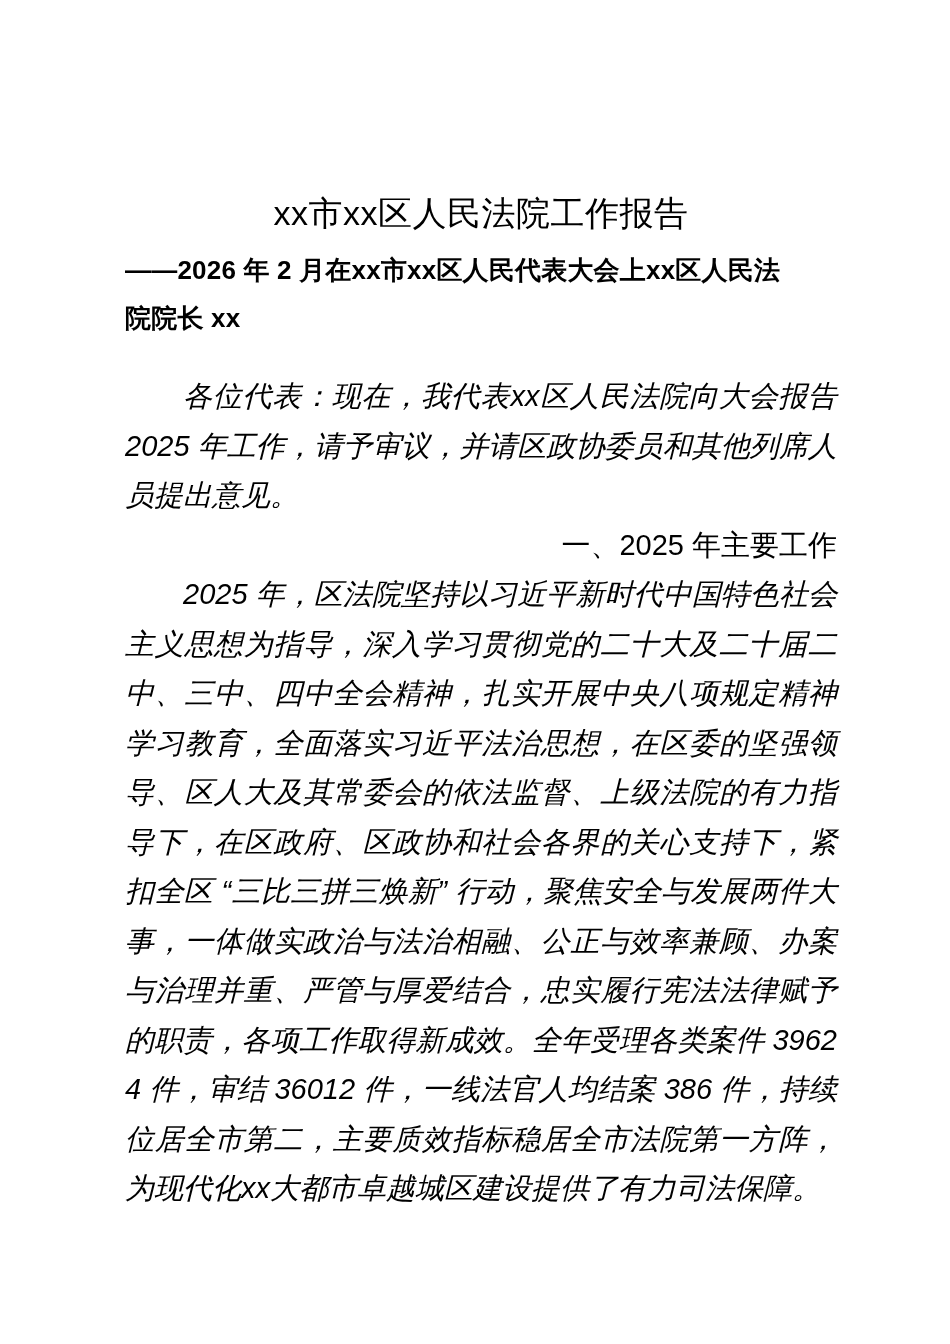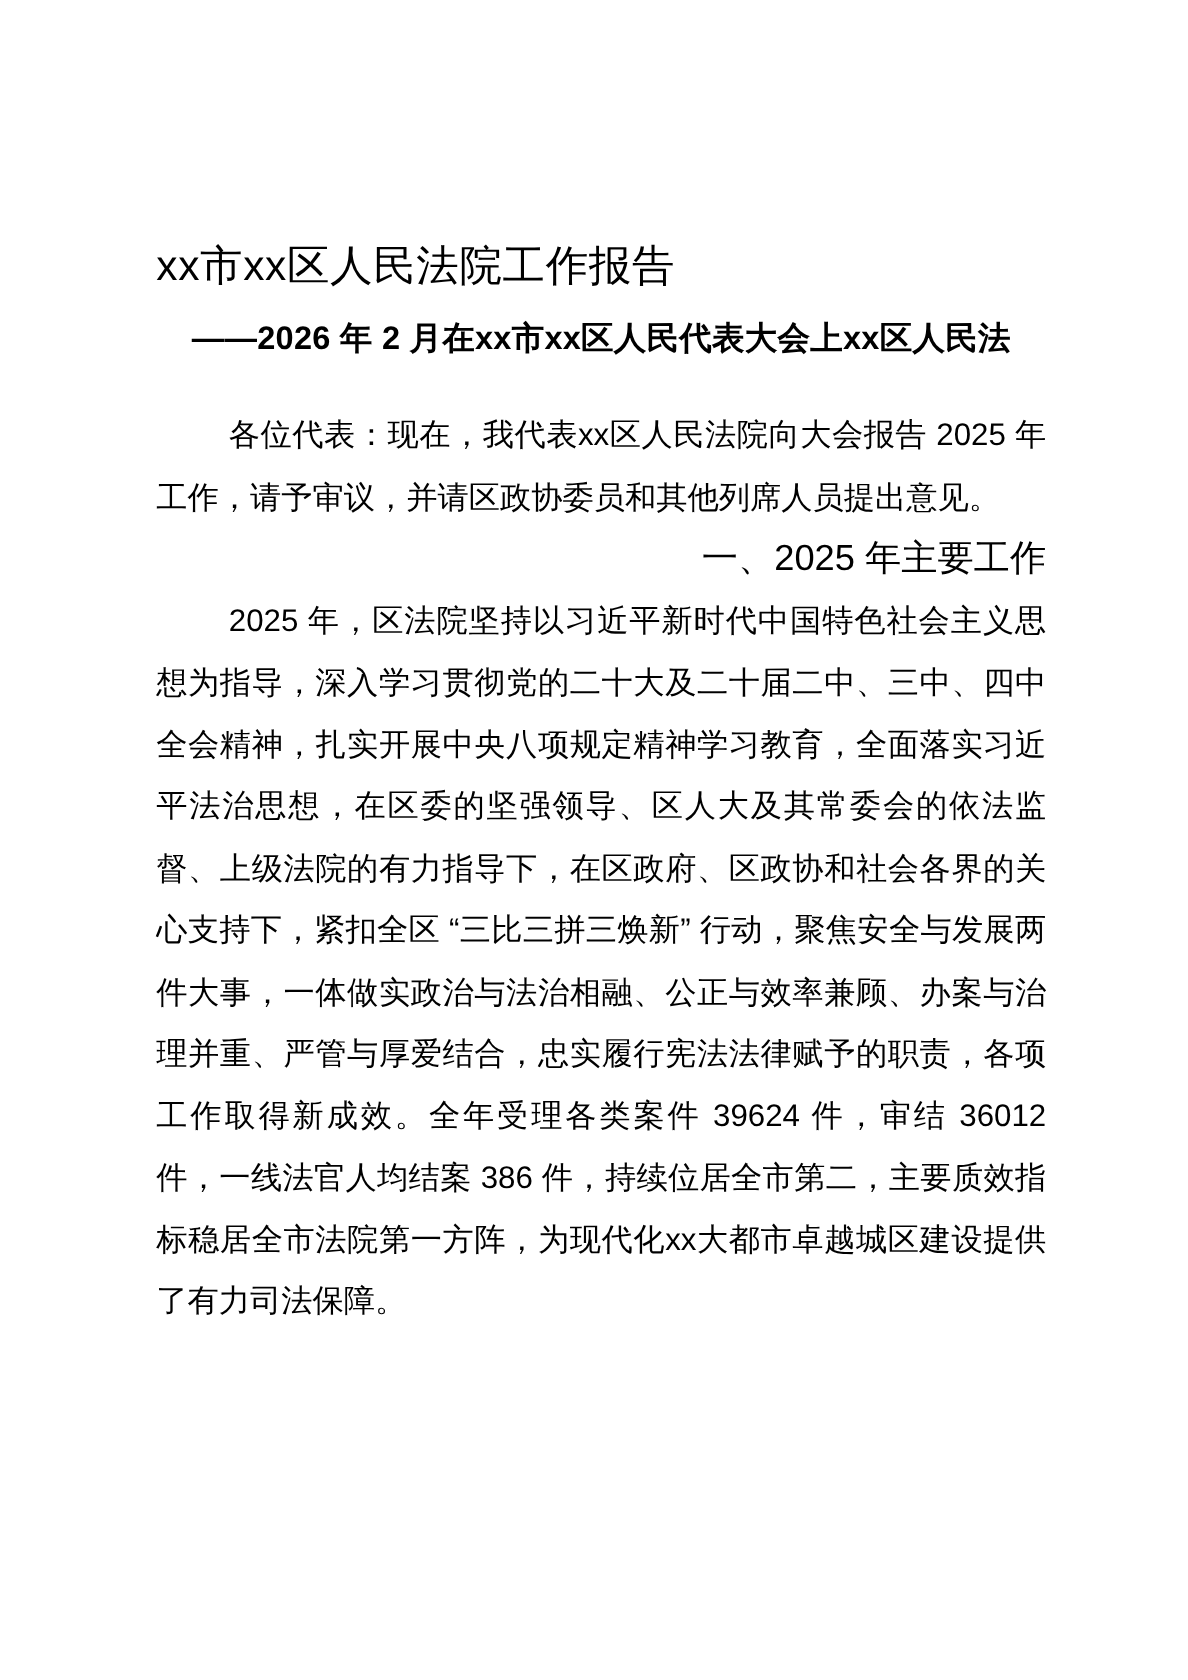--- a/index.html
+++ b/index.html
@@ -26,47 +26,48 @@
     left: 125px;
     top: 0;
     width: 712px;
   }
   .doc-title {
     margin: 0;
     padding: 188px 0 0 0;
     font-size: 34px;
     line-height: 50px;
     font-weight: 400;
-    text-align: left;
+    text-align: center;
     letter-spacing: 0.5px;
     white-space: nowrap;
   }
   .doc-subtitle {
     margin: 0;
     padding: 8px 0 0 0;
     font-size: 26px;
     line-height: 48px;
     font-weight: 700;
-    text-align: center;
+    text-align: left;
     letter-spacing: 0.2px;
   }
   .doc-subtitle .sub-line {
     display: block;
   }
   .body-para {
     margin: 0;
     padding: 0;
-    font-size: 25px;
+    font-size: 29px;
     line-height: 49.5px;
     font-weight: 400;
     text-align: justify;
     text-align-last: left;
     text-justify: inter-character;
     text-indent: 58px;
     word-break: break-all;
+    font-style: italic;
   }
   .para-gap-first {
     margin-top: 30px;
   }
   .section-heading {
     margin: 0;
     padding: 0;
     font-size: 29px;
     line-height: 49.5px;
     font-weight: 400;
@@ -77,20 +78,21 @@
 </head>
 <body>
 
 <div class="page">
   <div class="content">
 
     <h1 class="doc-title">xx市xx区人民法院工作报告</h1>
 
     <div class="doc-subtitle">
       <span class="sub-line">——2026 年 2 月在xx市xx区人民代表大会上xx区人民法</span>
+      <span class="sub-line">院院长 xx</span>
     </div>
 
     <p class="body-para para-gap-first">各位代表：现在，我代表xx区人民法院向大会报告 2025 年工作，请予审议，并请区政协委员和其他列席人员提出意见。</p>
 
     <p class="section-heading">一、2025  年主要工作</p>
 
     <p class="body-para">2025 年，区法院坚持以习近平新时代中国特色社会主义思想为指导，深入学习贯彻党的二十大及二十届二中、三中、四中全会精神，扎实开展中央八项规定精神学习教育，全面落实习近平法治思想，在区委的坚强领导、区人大及其常委会的依法监督、上级法院的有力指导下，在区政府、区政协和社会各界的关心支持下，紧扣全区 “三比三拼三焕新” 行动，聚焦安全与发展两件大事，一体做实政治与法治相融、公正与效率兼顾、办案与治理并重、严管与厚爱结合，忠实履行宪法法律赋予的职责，各项工作取得新成效。全年受理各类案件 39624 件，审结 36012 件，一线法官人均结案 386 件，持续位居全市第二，主要质效指标稳居全市法院第一方阵，为现代化xx大都市卓越城区建设提供了有力司法保障。</p>
 
   </div>
 </div>

